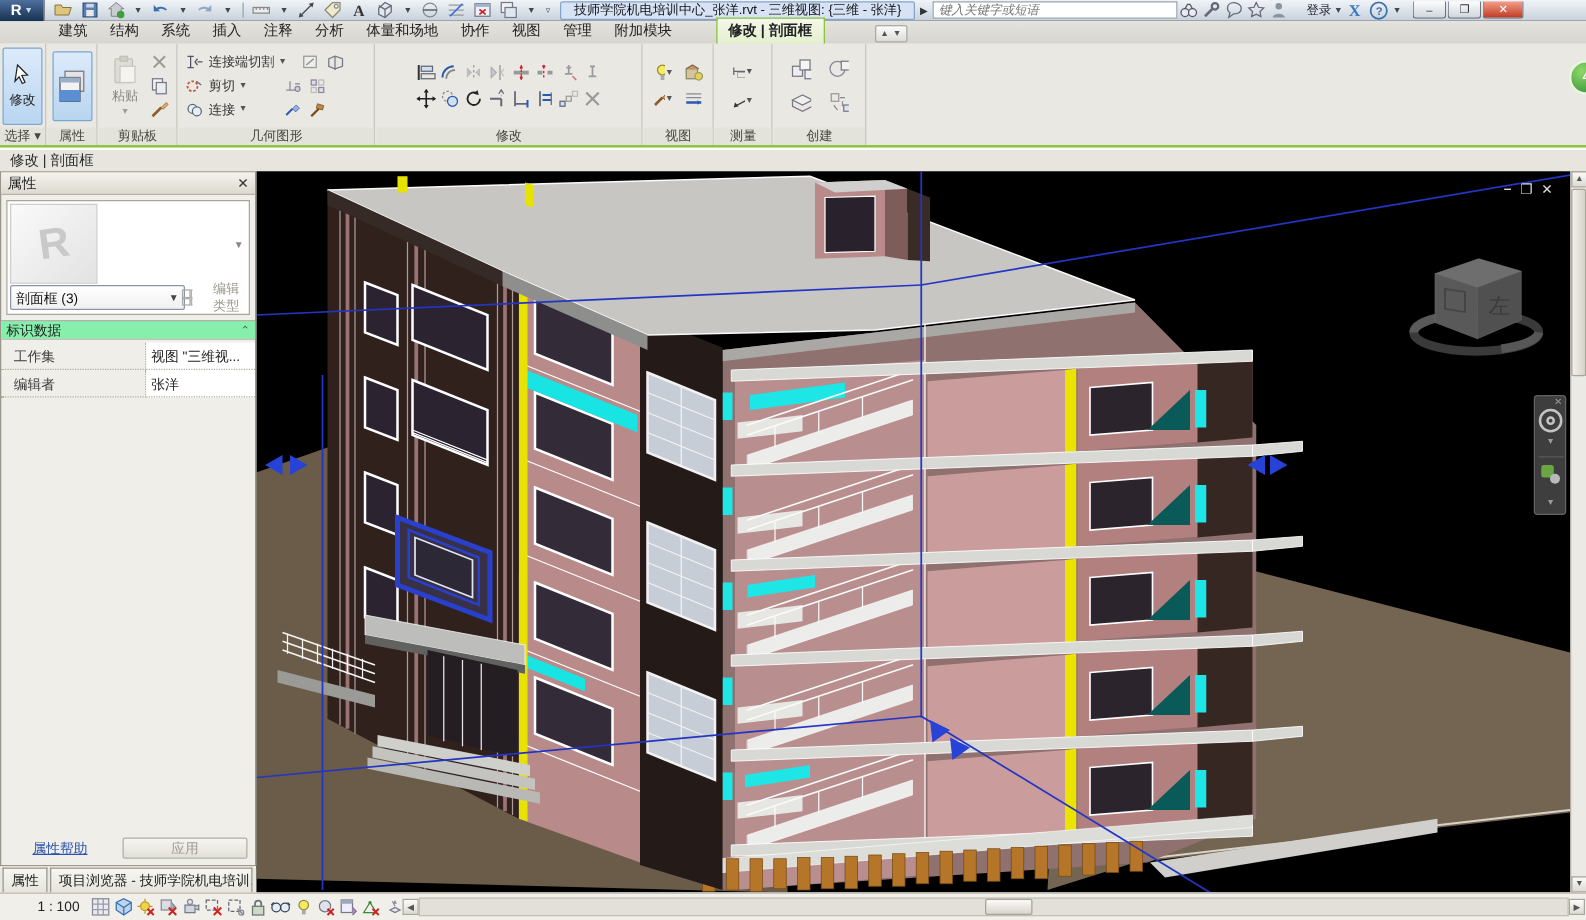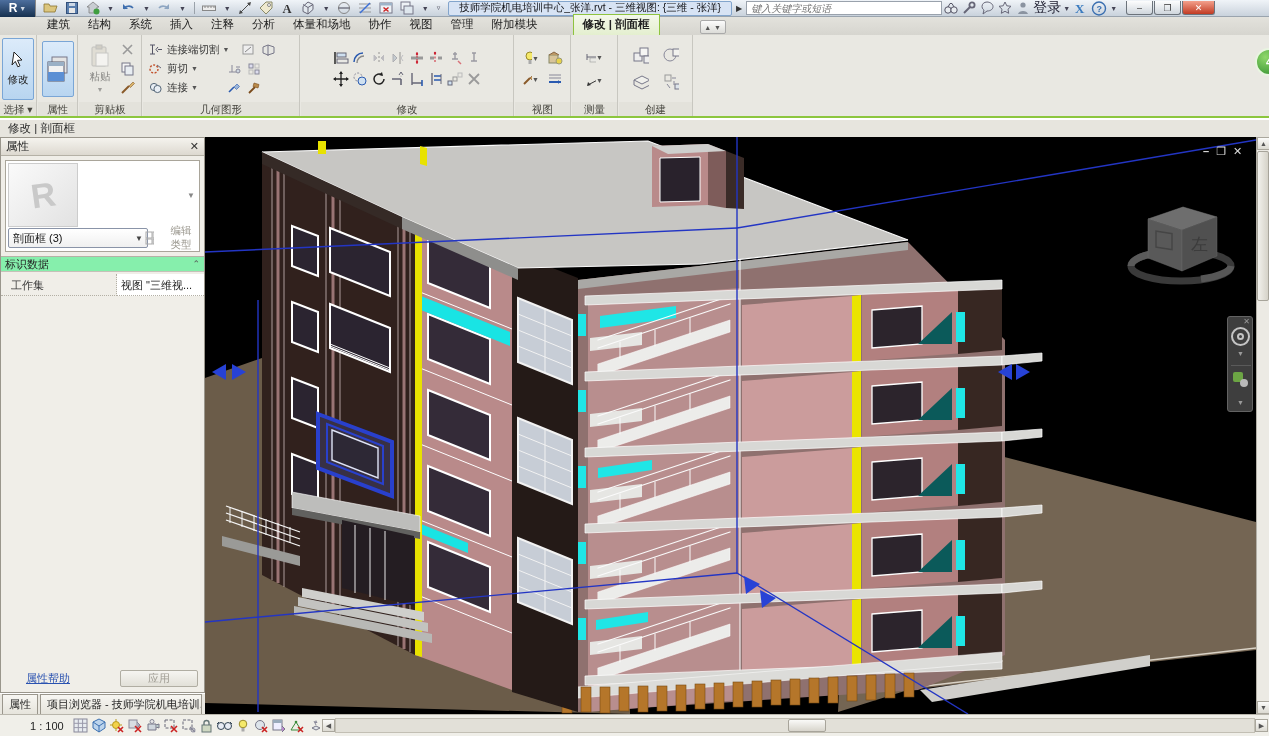--- a/index.html
+++ b/index.html
@@ -12,21 +12,21 @@
   #appbtn .car { font-size:7px; margin-left:2px; color:#cfd8e4; }
   .qat { display:flex; align-items:center; gap:4px; padding:0 6px; }
   .qicon { width:17px; height:16px; display:inline-flex; align-items:center; justify-content:center; }
   .qsep { width:1px; height:12px; background:#9aa2aa; margin:0 2px; }
   #doctitle { height:15px; background:#d7e3f4; border:1px solid #83a5cc; border-radius:2px;
     font-size:10.5px; color:#14151a; padding:0 10px; display:flex; align-items:center; white-space:nowrap; overflow:hidden; max-width:318px; }
   #title-expand { font-size:8px; color:#333; margin:0 4px; }
   #ic-search { width:196px; height:14px; border:1px solid #9aa2ac; background:#fff; font-size:10px; font-style:italic;
     color:#8a8a8a; padding:0 4px; }
   .icico { width:18px; height:15px; display:inline-flex; align-items:center; justify-content:center; }
-  #signin-label { font-size:14px; color:#223; margin-left:1px; white-space:nowrap; }
+  #signin-label { font-size:10px; color:#223; margin-left:13px; white-space:nowrap; }
   .tiny-car { font-size:7px; color:#445; margin:0 2px; }
   .winbtns { display:flex; margin-left:6px; }
   .winbtn { width:27px; height:14px; border:1px solid #6c737b; border-top:none; border-radius:0 0 3px 3px;
     background:linear-gradient(#fdfdfd,#cfd6dd); display:flex; align-items:center; justify-content:center;
     font-size:9px; color:#333; margin-left:1px; }
   .winbtn.close { background:linear-gradient(#f3a08c,#c23b23); color:#fff; width:33px; }
   
   #tabrow { position:absolute; left:0; top:17px; width:1269px; height:18px; background:linear-gradient(#e3e2dc,#d6d5cf);
     display:flex; align-items:flex-end; }
   .rtab { font-size:11.5px; color:#222; padding:2px 9px 3px; white-space:nowrap; }
@@ -69,21 +69,21 @@
   #edit-type { position:absolute; right:2px; bottom:3px; width:52px; height:20px; font-size:10.5px; color:#9a978e;
     display:flex; align-items:center; gap:16px; }
   #grp-row { position:absolute; left:0px; top:118px; width:203px; height:16px; background:#86efac; border-top:1px solid #b5b1a6;
     border-bottom:1px solid #c5c1b8; font-size:11px; color:#222; display:flex; align-items:center; padding:0 4px; }
   #grp-row .pin { margin-left:auto; font-size:9px; color:#555; }
   .prow { position:absolute; left:0; width:203px; height:22px; display:flex; font-size:11px; }
   .prow .nm { width:116px; color:#3a3a3a; padding:4px 0 0 10px; border-right:1px dotted #b3afa4; border-bottom:1px dotted #b3afa4; }
   .prow .vl { flex:1; background:#fff; color:#222; padding:4px 0 0 4px; border-bottom:1px dotted #b3afa4; white-space:nowrap; overflow:hidden; }
   #pal-foot { position:absolute; left:0; bottom:4px; width:203px; height:20px; display:flex; align-items:center; padding:0 6px; }
   #help-link { font-size:11px; color:#2a52b0; text-decoration:underline;margin-left:19px; }
-  #apply-btn { margin-left:auto; width:78px; height:17px; border:1px solid #b0ada2; border-radius:2px;
+  #apply-btn { margin-left:auto; width:100px; height:17px; border:1px solid #b0ada2; border-radius:2px;
     background:linear-gradient(#f6f5f1,#e2e0d8); color:#a09d94; font-size:11px; display:flex; align-items:center; justify-content:center; }
   #pal-tabs { position:absolute; left:0; top:694px; width:205px; height:20px; display:flex; gap:2px; padding-left:2px; background:#e9e7e0;}
   .ptab { border:1px solid #9a968c; border-bottom:none; background:linear-gradient(#f7f6f2,#e6e4dc); font-size:11px; color:#222;
     padding:2px 6px 0; white-space:nowrap; overflow:hidden; }
   
   #canvas { position:absolute; left:205px; top:137px; width:1064px; height:577px; background:#000; }
   #vscroll { position:absolute; right:0; top:0; width:13px; height:577px; background:#eceae4; border-left:1px solid #b3b0a7; }
   .sbtn { width:13px; height:13px; background:linear-gradient(#fbfbf9,#dcdad2); border:1px solid #aaa79d; font-size:7px;
     color:#555; display:flex; align-items:center; justify-content:center; }
   #vthumb { position:absolute; left:0; top:14px; width:12px; height:150px; background:linear-gradient(90deg,#f2f1ec,#d5d2c8);
@@ -941,20 +941,24 @@
     </div>
   </div>
   <div id="grp-row">
     <span>标识数据</span>
       <span class="pin">⌃</span>
   </div>
   <div class="prow" style="top:136px">
     <div class="nm">工作集</div>
     <div class="vl">视图 "三维视...</div>
   </div>
+  <div class="prow" style="top:158px">
+    <div class="nm">编辑者</div>
+    <div class="vl">张洋</div>
+  </div>
   <div id="pal-foot">
     <span id="help-link">属性帮助</span>
     <span id="apply-btn">应用</span>
   </div>
 </div>
 <div id="pal-tabs">
   <span class="ptab">属性</span>
   <span class="ptab" style="max-width:162px">项目浏览器 - 技师学院机电培训...</span>
 </div>
 

